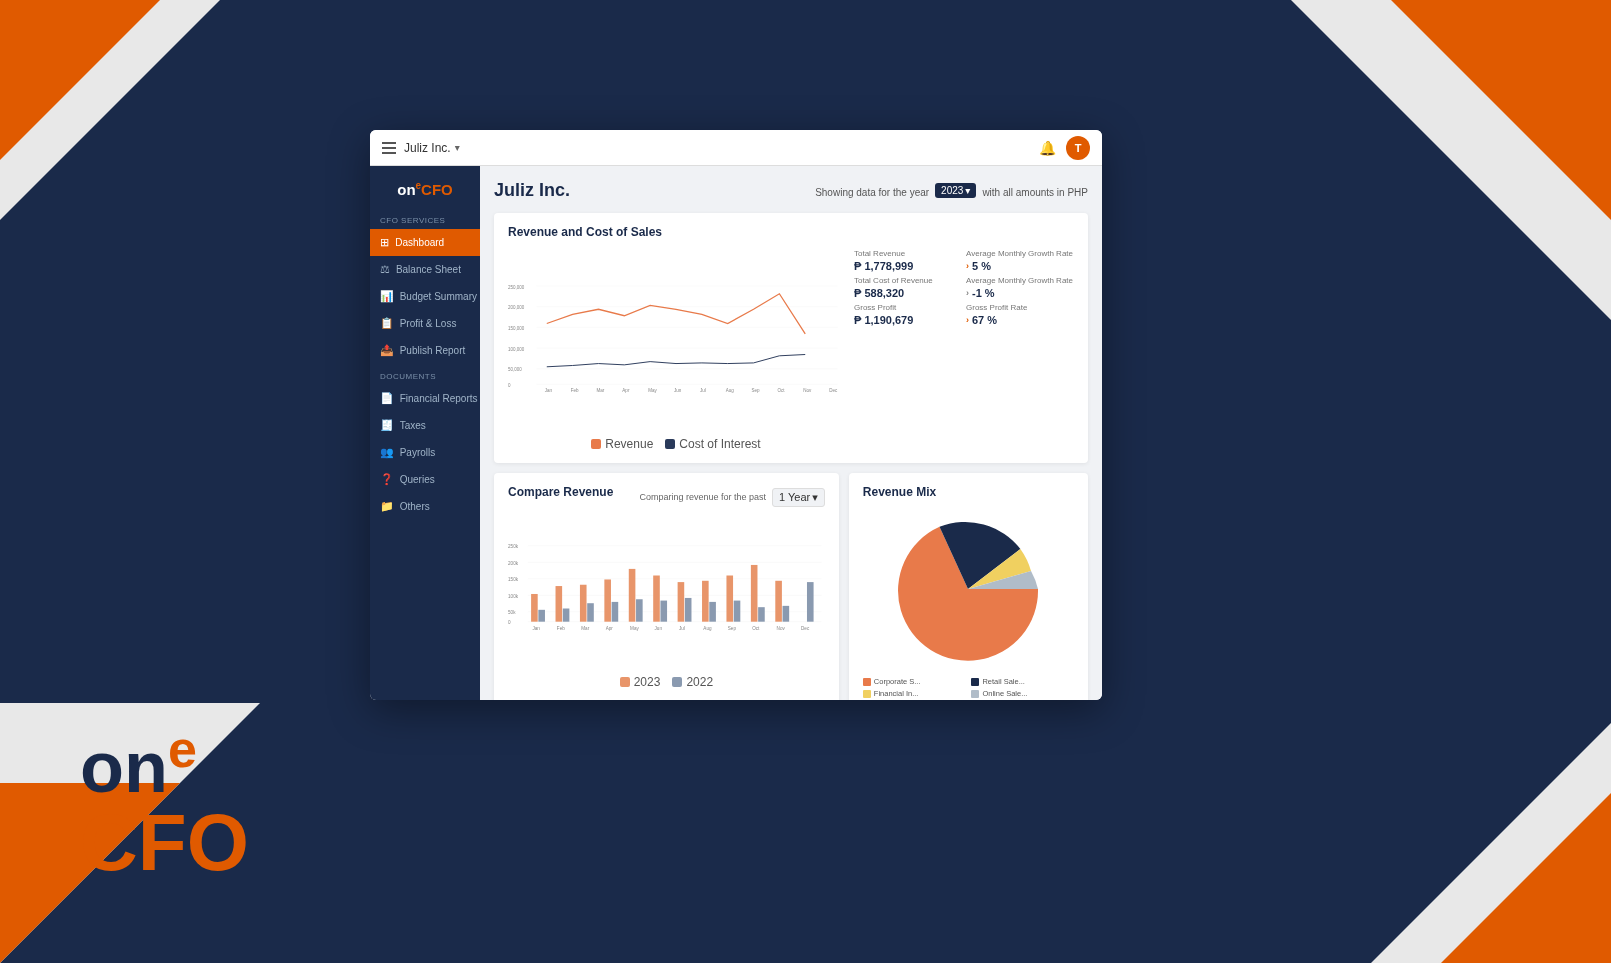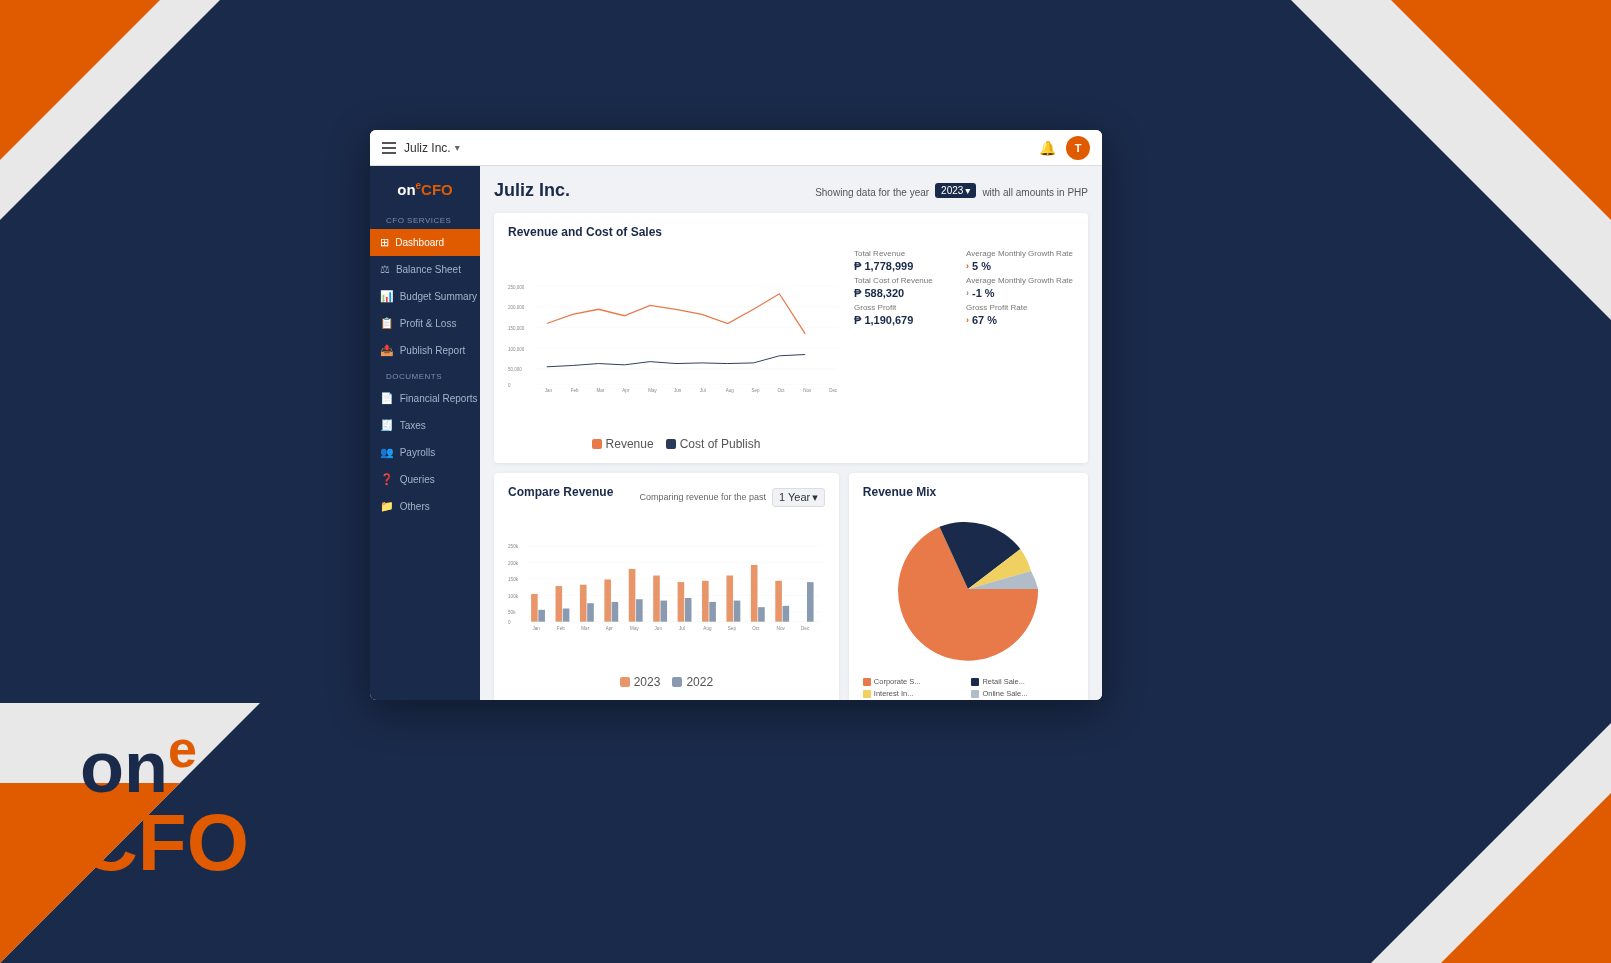--- a/index.html
+++ b/index.html
@@ -187,21 +187,21 @@
       flex-shrink: 0;
       overflow-y: auto;
     }
     .sidebar-logo {
       padding: 14px 10px 10px;
       display: flex; align-items: center; justify-content: center;
     }
 
     .sidebar-section-label {
       font-size: 8px; color: #7a8fa8; text-transform: uppercase;
-      padding: 8px 16px 4px; letter-spacing: 0.5px;
+      padding: 8px 10px 4px; letter-spacing: 0.5px;
     }
     .sidebar-item {
       display: flex; align-items: center; gap: 6px;
       padding: 7px 10px; cursor: pointer;
       font-size: 10px; color: #a0b4c8; white-space: nowrap;
       transition: background 0.2s;
     }
     .sidebar-item.active { background: #e05a00; color: #fff; }
     .sidebar-item .si-icon { font-size: 11px; flex-shrink: 0; }
 
@@ -451,21 +451,21 @@
               <text x="497" y="172" font-size="7" fill="#888">Dec</text>
             </svg>
             
             <div class="chart-legend">
               <div class="legend-item">
                 <div class="legend-dot" style="background:#e87a4a;"></div>
                 <span>Revenue</span>
               </div>
               <div class="legend-item">
                 <div class="legend-dot" style="background:#2a3a5a;"></div>
-                <span>Cost of Publish</span>
+                <span>Cost of Interest</span>
               </div>
             </div>
           </div>
           <div class="chart-stats">
             <div class="stat-item">
               <div class="stat-label">Total Revenue</div>
               <div class="stat-value">
                 <span>₱ 1,778,999</span>
               </div>
             </div>
@@ -614,21 +614,21 @@
             <div class="pie-legend-item">
               <div class="pie-dot" style="background:#e87a4a;"></div>
               <span>Corporate S...</span>
             </div>
             <div class="pie-legend-item">
               <div class="pie-dot" style="background:#1a2a4a;"></div>
               <span>Retail Sale...</span>
             </div>
             <div class="pie-legend-item">
               <div class="pie-dot" style="background:#f0d060;"></div>
-              <span>Interest In...</span>
+              <span>Financial In...</span>
             </div>
             <div class="pie-legend-item">
               <div class="pie-dot" style="background:#b0bcc8;"></div>
               <span>Online Sale...</span>
             </div>
             <div class="pie-legend-item">
               <div class="pie-dot" style="background:#2a4a8a;"></div>
               <span>Store Sales</span>
             </div>
             <div class="pie-legend-item">

